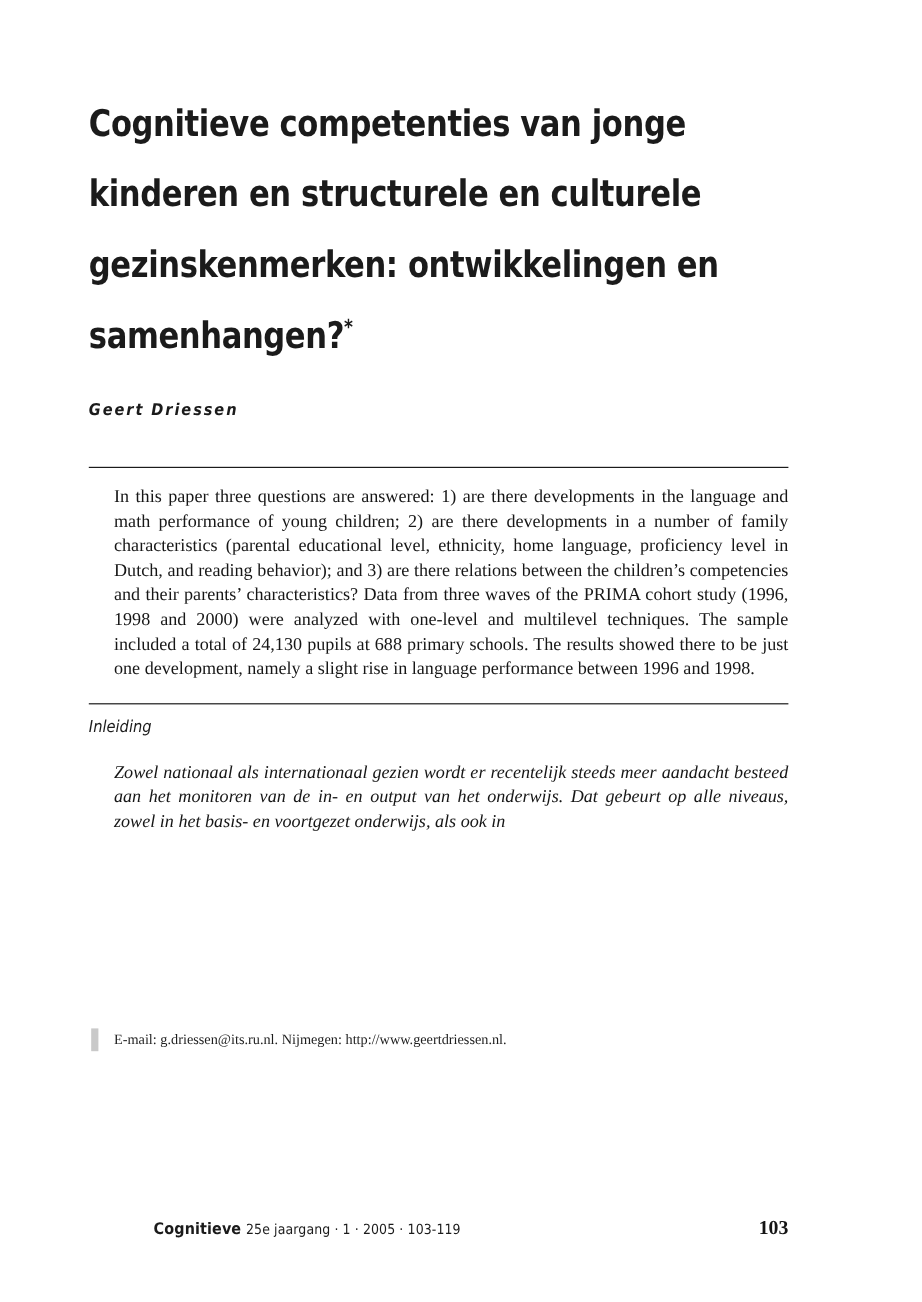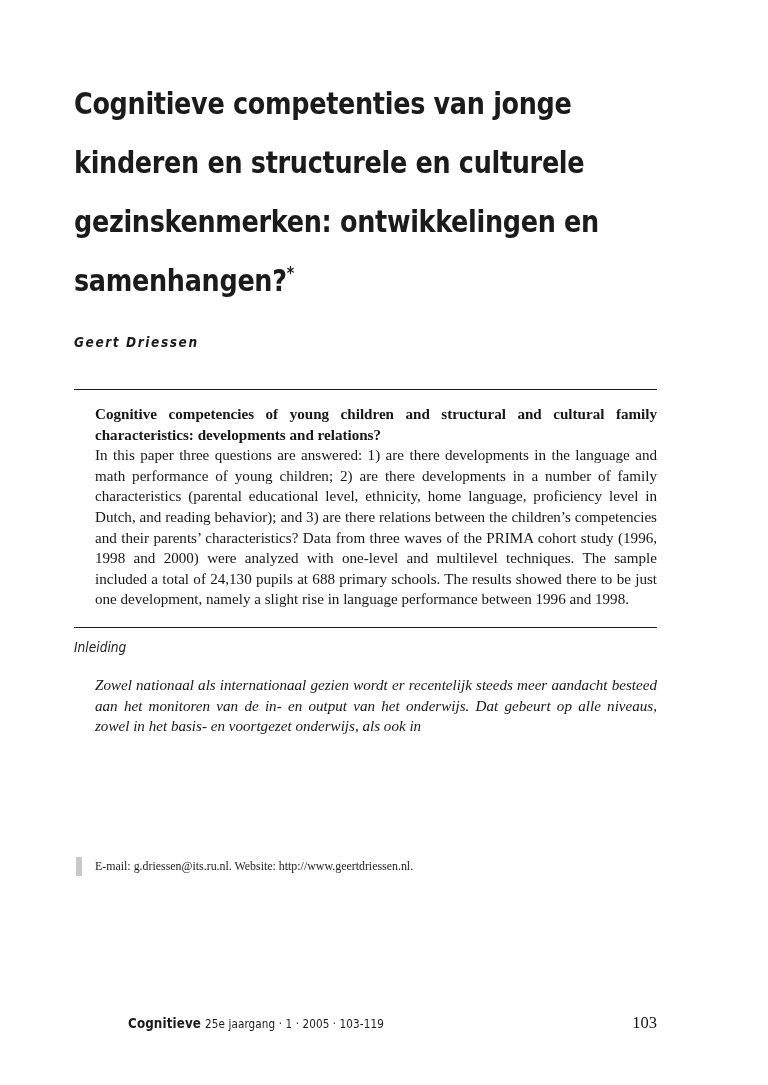--- a/index.html
+++ b/index.html
@@ -167,56 +167,55 @@
     color: #1b1b1b;
     letter-spacing: 0.1px;
   }
   .footer-journal {
     font-weight: 700;
     font-size: 13.3px;
     margin-right: 4px;
   }
   .footer-page {
     font-family: "Liberation Serif", "DejaVu Serif", serif;
-    font-weight: 400;
+    font-weight: 700;
     font-size: 16.5px;
     color: #141414;
   }
 </style>
 </head>
 <body>
 
 <div class="page">
 
   <div class="content">
 
     <h1 class="title"><span>Cognitieve competenties van jonge</span><br><span>kinderen en structurele en culturele</span><br><span>gezinskenmerken: ontwikkelingen en</span><br><span>samenhangen?</span><span class="star">*</span></h1>
 
     <p class="author">Geert Driessen</p>
 
     <div class="rule rule-top"></div>
 
     <div class="abstract">
-      <span class="abstract-title">Cognitive competencies of young children and structural and cultural family characteristics: developments and relations?</span>
       <span class="abstract-body">In this paper three questions are answered: 1) are there developments in the language and math performance of young children; 2) are there developments in a number of family characteristics (parental educational level, ethnicity, home language, proficiency level in Dutch, and reading behavior); and 3) are there relations between the children’s competencies and their parents’ characteristics? Data from three waves of the PRIMA cohort study (1996, 1998 and 2000) were analyzed with one-level and multilevel techniques. The sample included a total of 24,130 pupils at 688 primary schools. The results showed there to be just one development, namely a slight rise in language performance between 1996 and 1998.</span>
     </div>
 
     <div class="rule rule-bottom"></div>
 
 
     <h3 class="h-sub">Inleiding</h3>
 
     <p class="body-par">Zowel nationaal als internationaal gezien wordt er recentelijk steeds meer aandacht besteed aan het monitoren van de in- en output van het onderwijs. Dat gebeurt op alle niveaus, zowel in het basis- en voortgezet onderwijs, als ook in</p>
 
   </div>
 
   <div class="footnote">
     <div class="footnote-bar"></div>
     <div class="footnote-text">
-      <p>E-mail: g.driessen@its.ru.nl. Website: http://www.geertdriessen.nl.</p>
+      <p>E-mail: g.driessen@its.ru.nl. Nijmegen: http://www.geertdriessen.nl.</p>
     </div>
   </div>
 
   <div class="footer">
     <div class="footer-left"><span class="footer-journal">Cognitieve</span><span>25e jaargang · 1 · 2005 · 103-119</span></div>
     <div class="footer-page">103</div>
   </div>
 
 </div>
 

